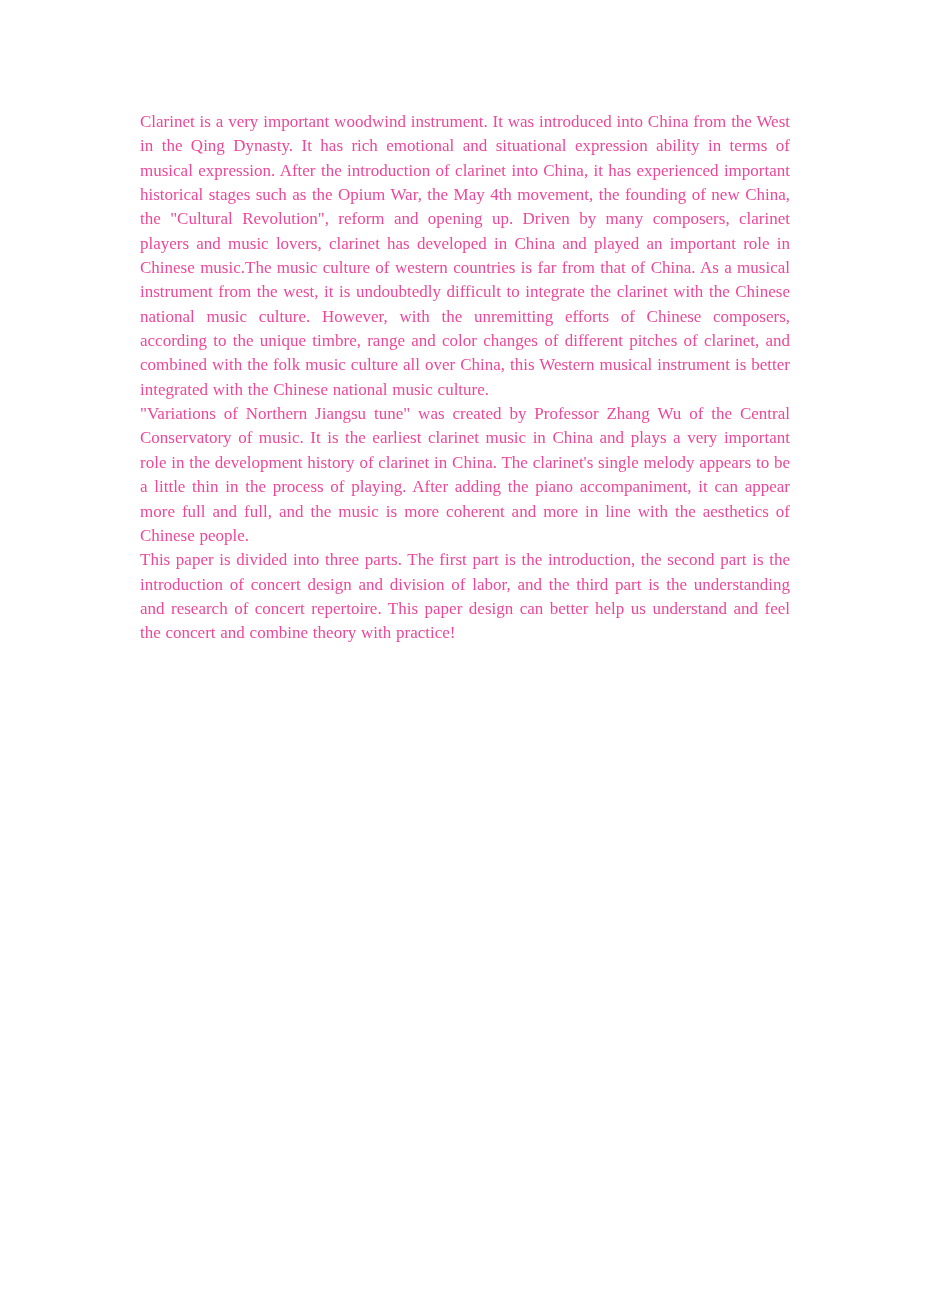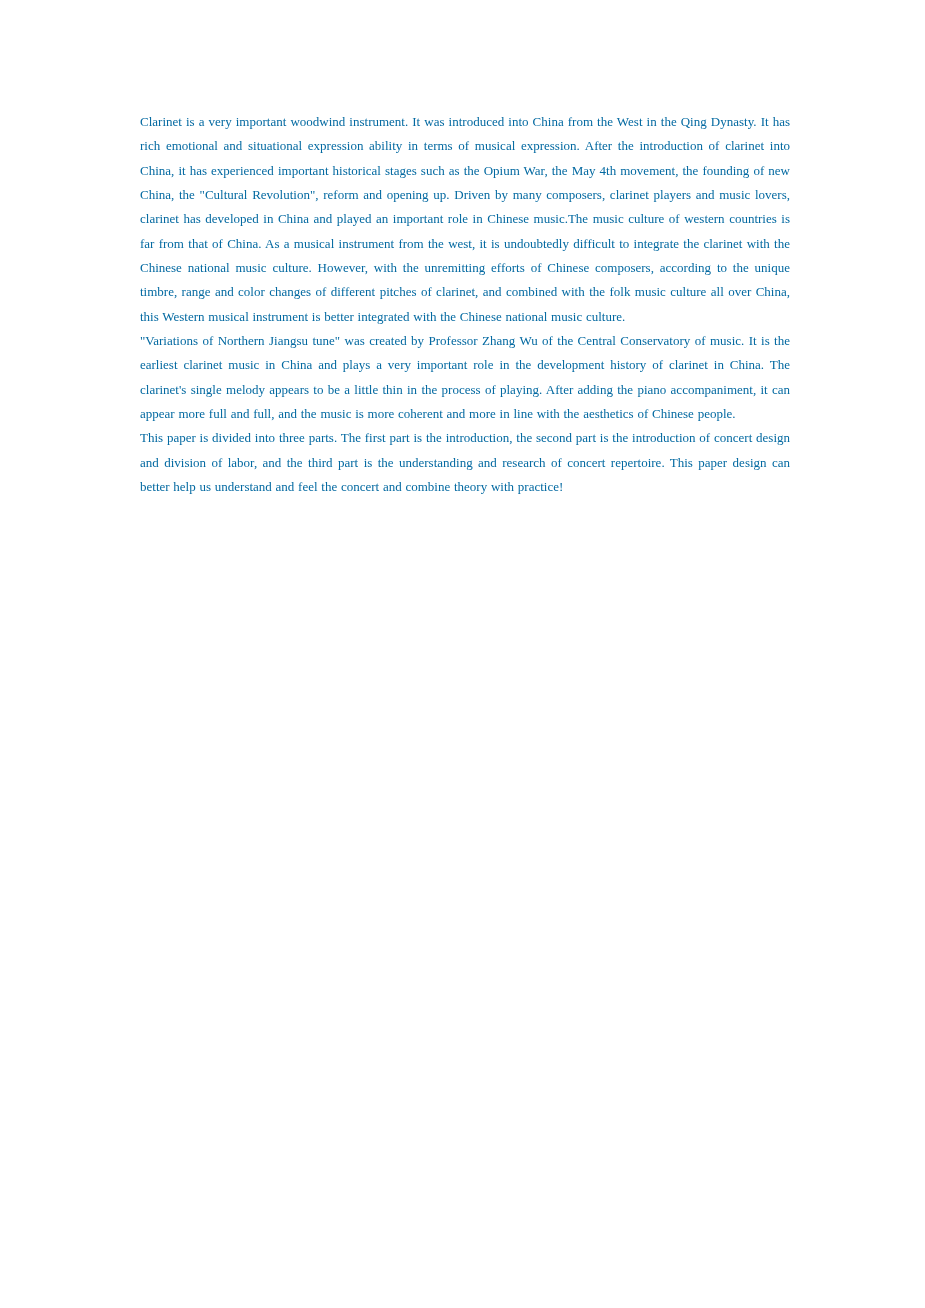--- a/index.html
+++ b/index.html
@@ -21,23 +21,23 @@
   }
   .text-block {
     position: absolute;
     left: 140px;
     top: 110px;
     width: 650px;
   }
   .para {
     margin: 0;
     padding: 0;
-    font-size: 13px;
+    font-size: 17px;
     line-height: 24.35px;
-    color: #0369a1;
+    color: #ec4899;
     text-align: justify;
     text-justify: inter-word;
     word-spacing: 0.5px;
   }
 </style>
 </head>
 <body>
 
 <div class="page">
   <div class="text-block">

